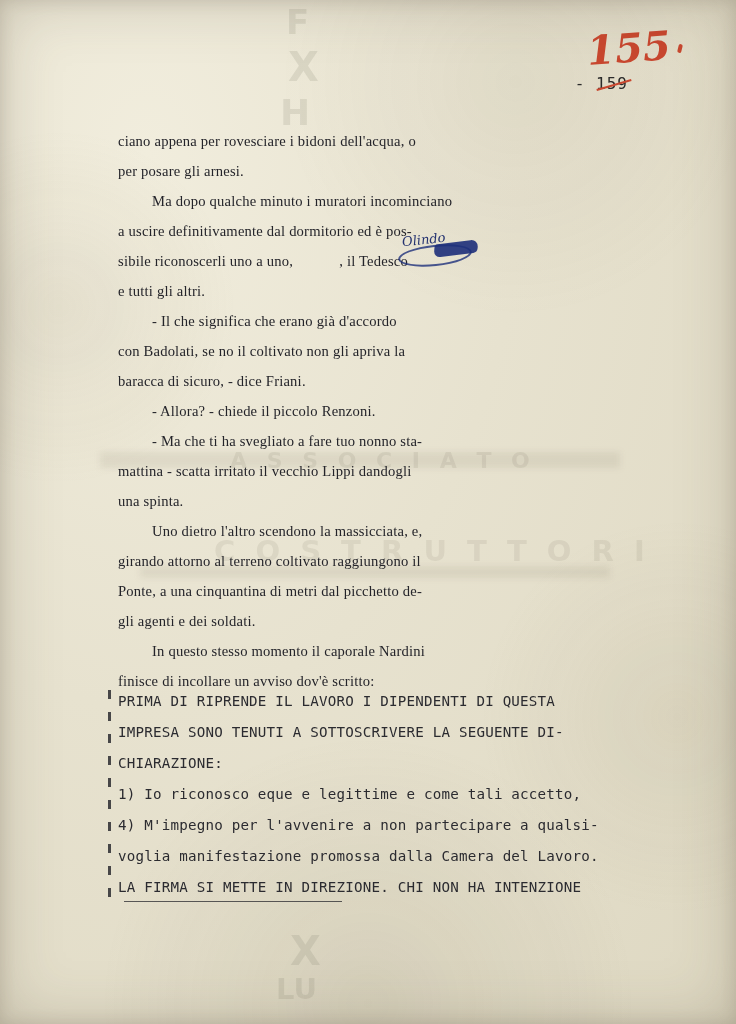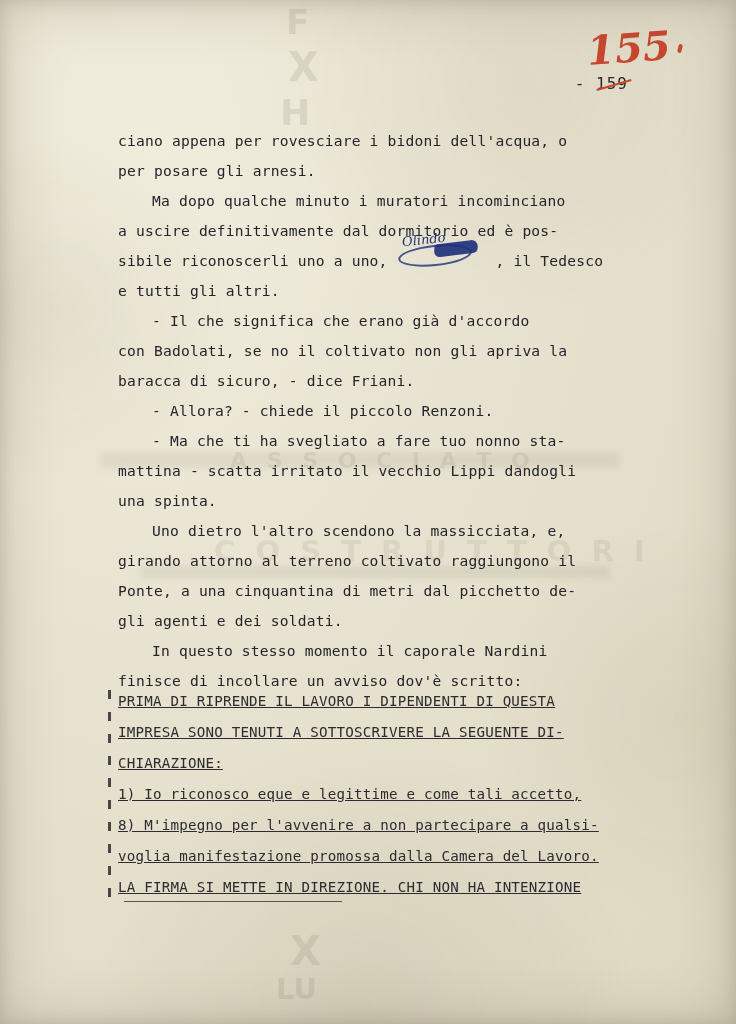--- a/index.html
+++ b/index.html
@@ -97,21 +97,21 @@
   #body {
     position: absolute;
     left: 118px;
     top: 126px;
     width: 530px;
     color: #24242a;
     font-size: 14.6px;
     line-height: 30px;
     letter-spacing: 0.2px;
   }
-  #body p { margin: 0; white-space: pre-wrap; }
+  #body p { margin: 0; white-space: pre-wrap; font-family: Liberation Serif, serif; }
   .indent { text-indent: 34px; }
 
   
   #stamp {
     position: absolute;
     left: 396px;
     top: 234px;
     width: 96px;
     height: 34px;
     pointer-events: none;
@@ -149,21 +149,21 @@
   #notice {
     position: absolute;
     left: 118px;
     top: 686px;
     width: 540px;
     color: #2b2b30;
     font-size: 14.2px;
     line-height: 31px;
     letter-spacing: 0.2px;
   }
-  #notice p { margin: 0; white-space: pre-wrap; text-decoration: underline; }
+  #notice p { margin: 0; white-space: pre-wrap; }
   
   #notice-bar {
     position: absolute;
     left: 108px;
     top: 690px;
     width: 3px;
     height: 220px;
     background: repeating-linear-gradient(
       to bottom,
       #2b2b30 0px, #2b2b30 9px,
@@ -238,20 +238,20 @@
     <div class="blot"></div>
     <div class="scribble">Olindo</div>
   </div>
 
   <div id="notice-bar"></div>
   <div id="notice">
     <p>PRIMA DI RIPRENDE IL LAVORO I DIPENDENTI DI QUESTA</p>
     <p>IMPRESA SONO TENUTI A SOTTOSCRIVERE LA SEGUENTE DI-</p>
     <p>CHIARAZIONE:</p>
     <p>1) Io riconosco eque e legittime e come tali accetto,</p>
-    <p>8) M'impegno per l'avvenire a non partecipare a qualsi-</p>
+    <p>4) M'impegno per l'avvenire a non partecipare a qualsi-</p>
     <p>voglia manifestazione promossa dalla Camera del Lavoro.</p>
     <p>LA FIRMA SI METTE IN DIREZIONE. CHI NON HA INTENZIONE</p>
   </div>
   <div id="notice-strike"></div>
 
   <div id="vignette"></div>
 </div>
 
 </body></html>

